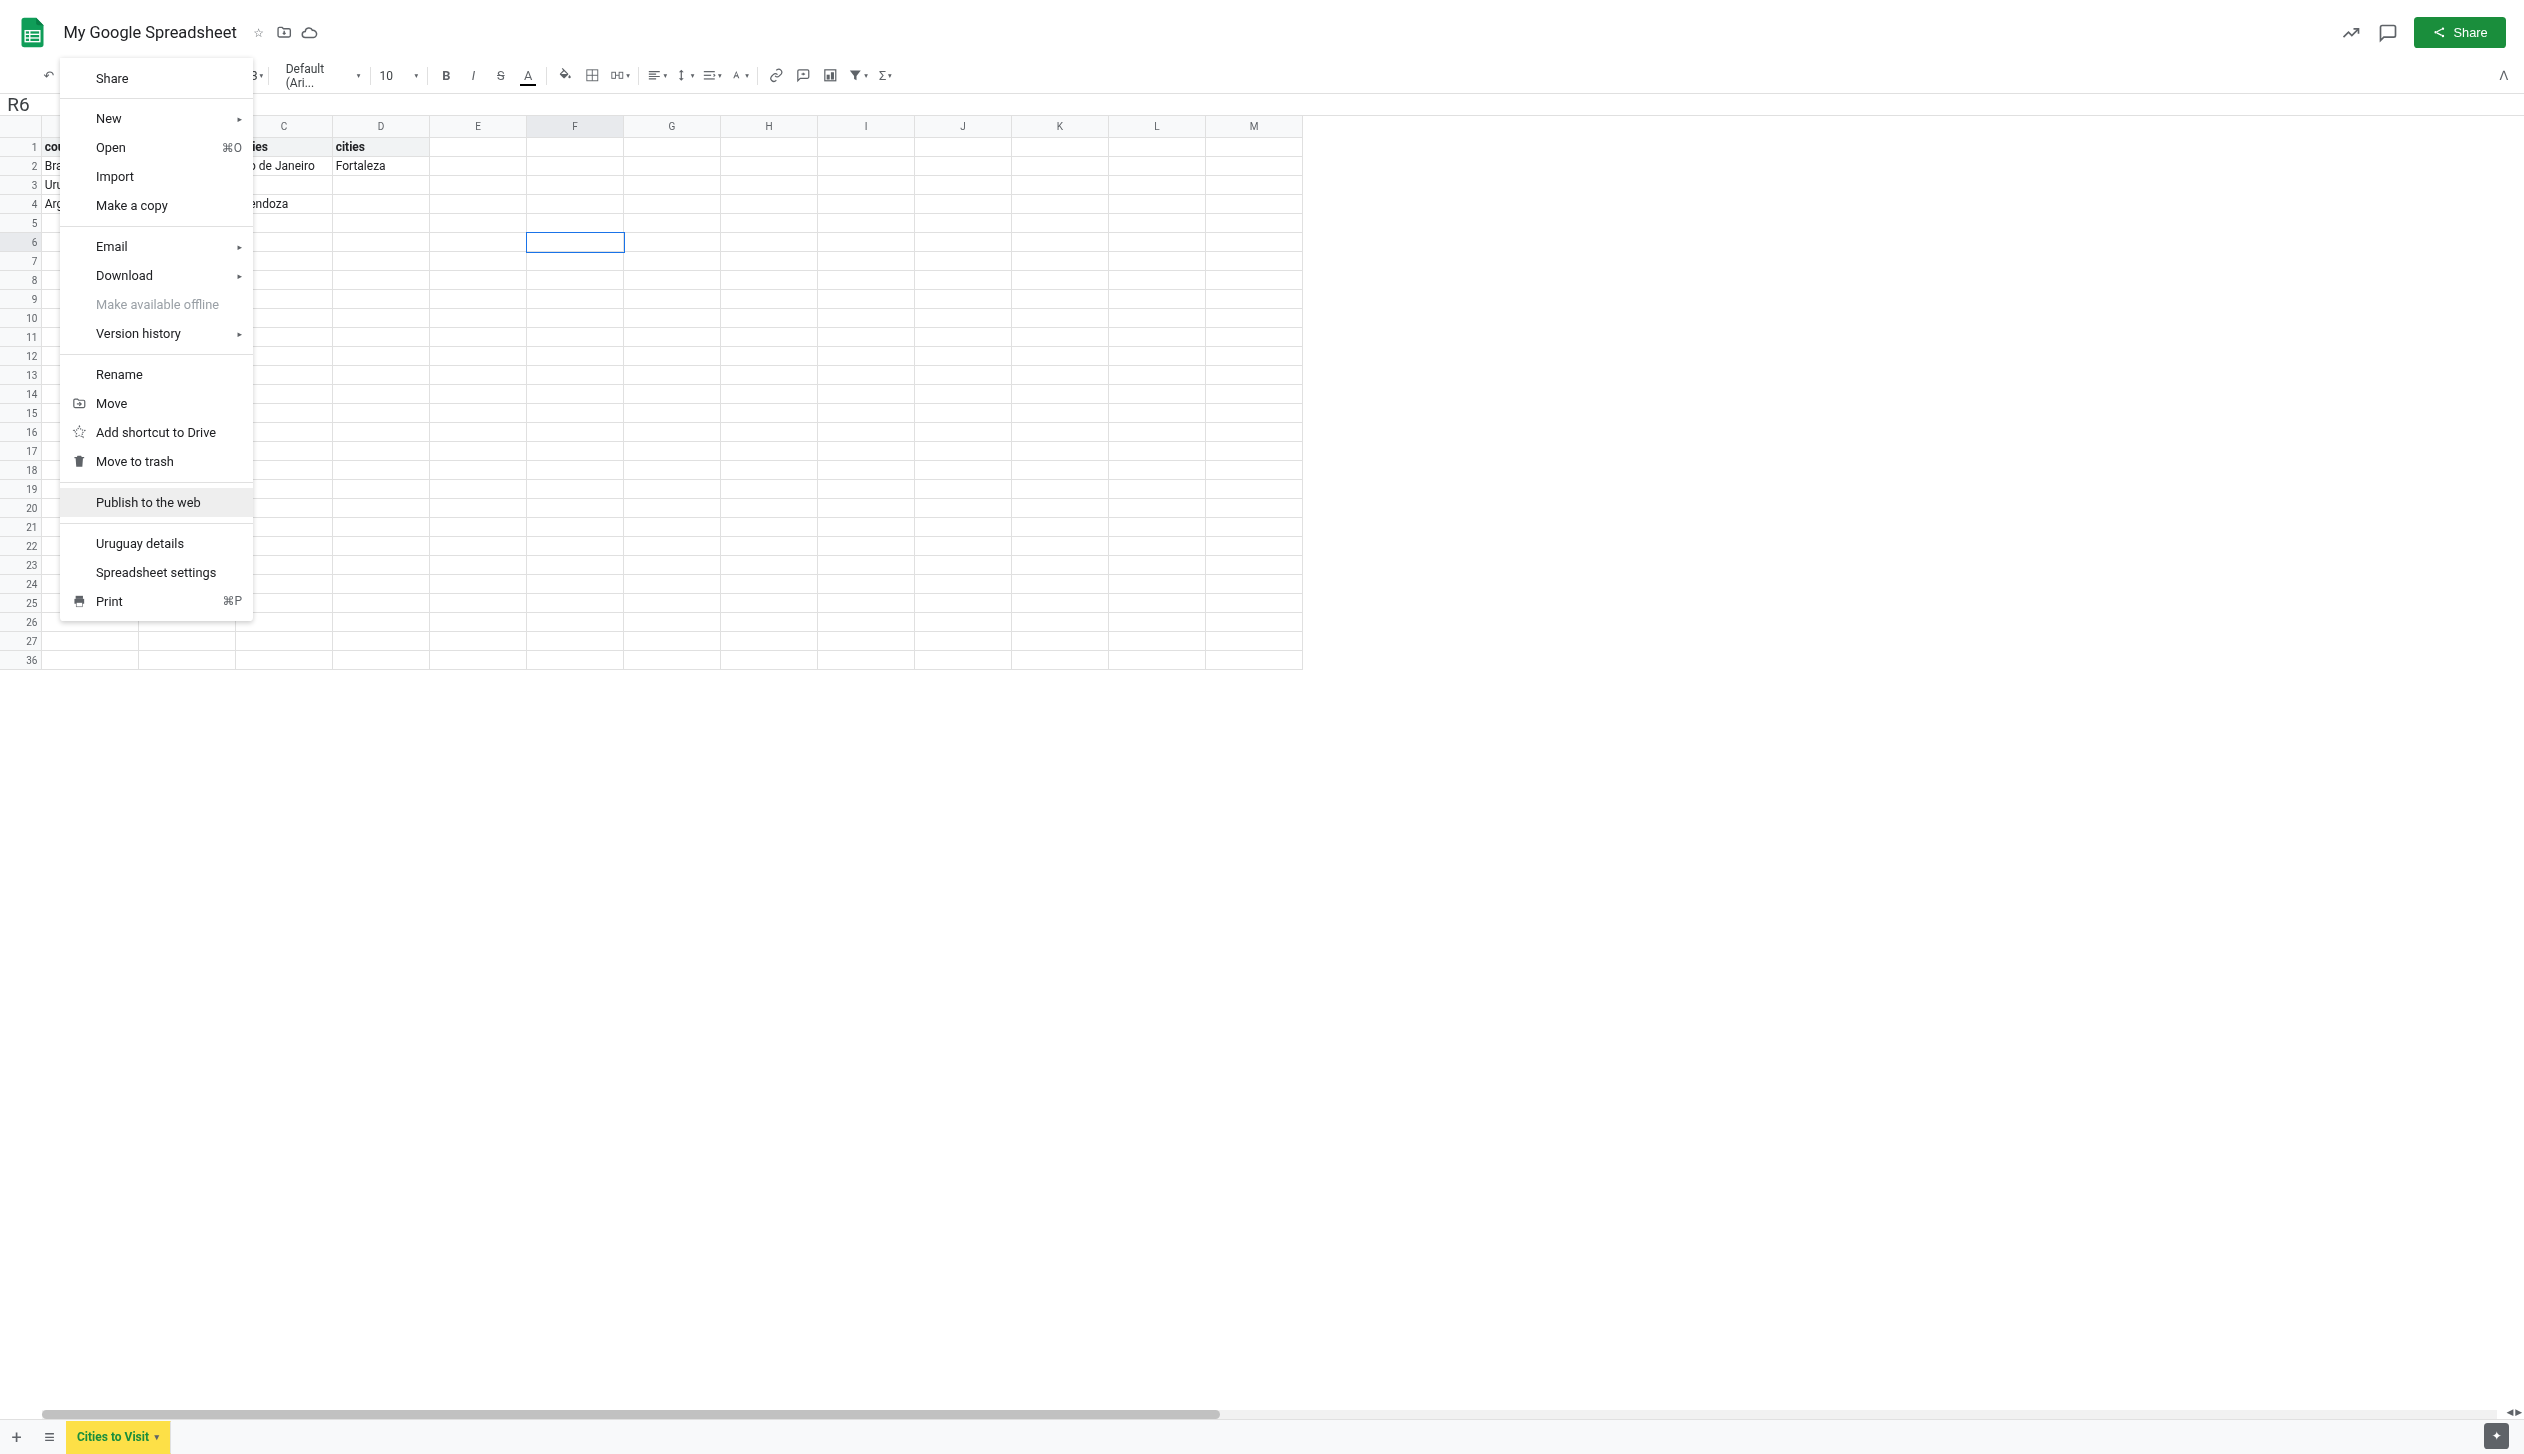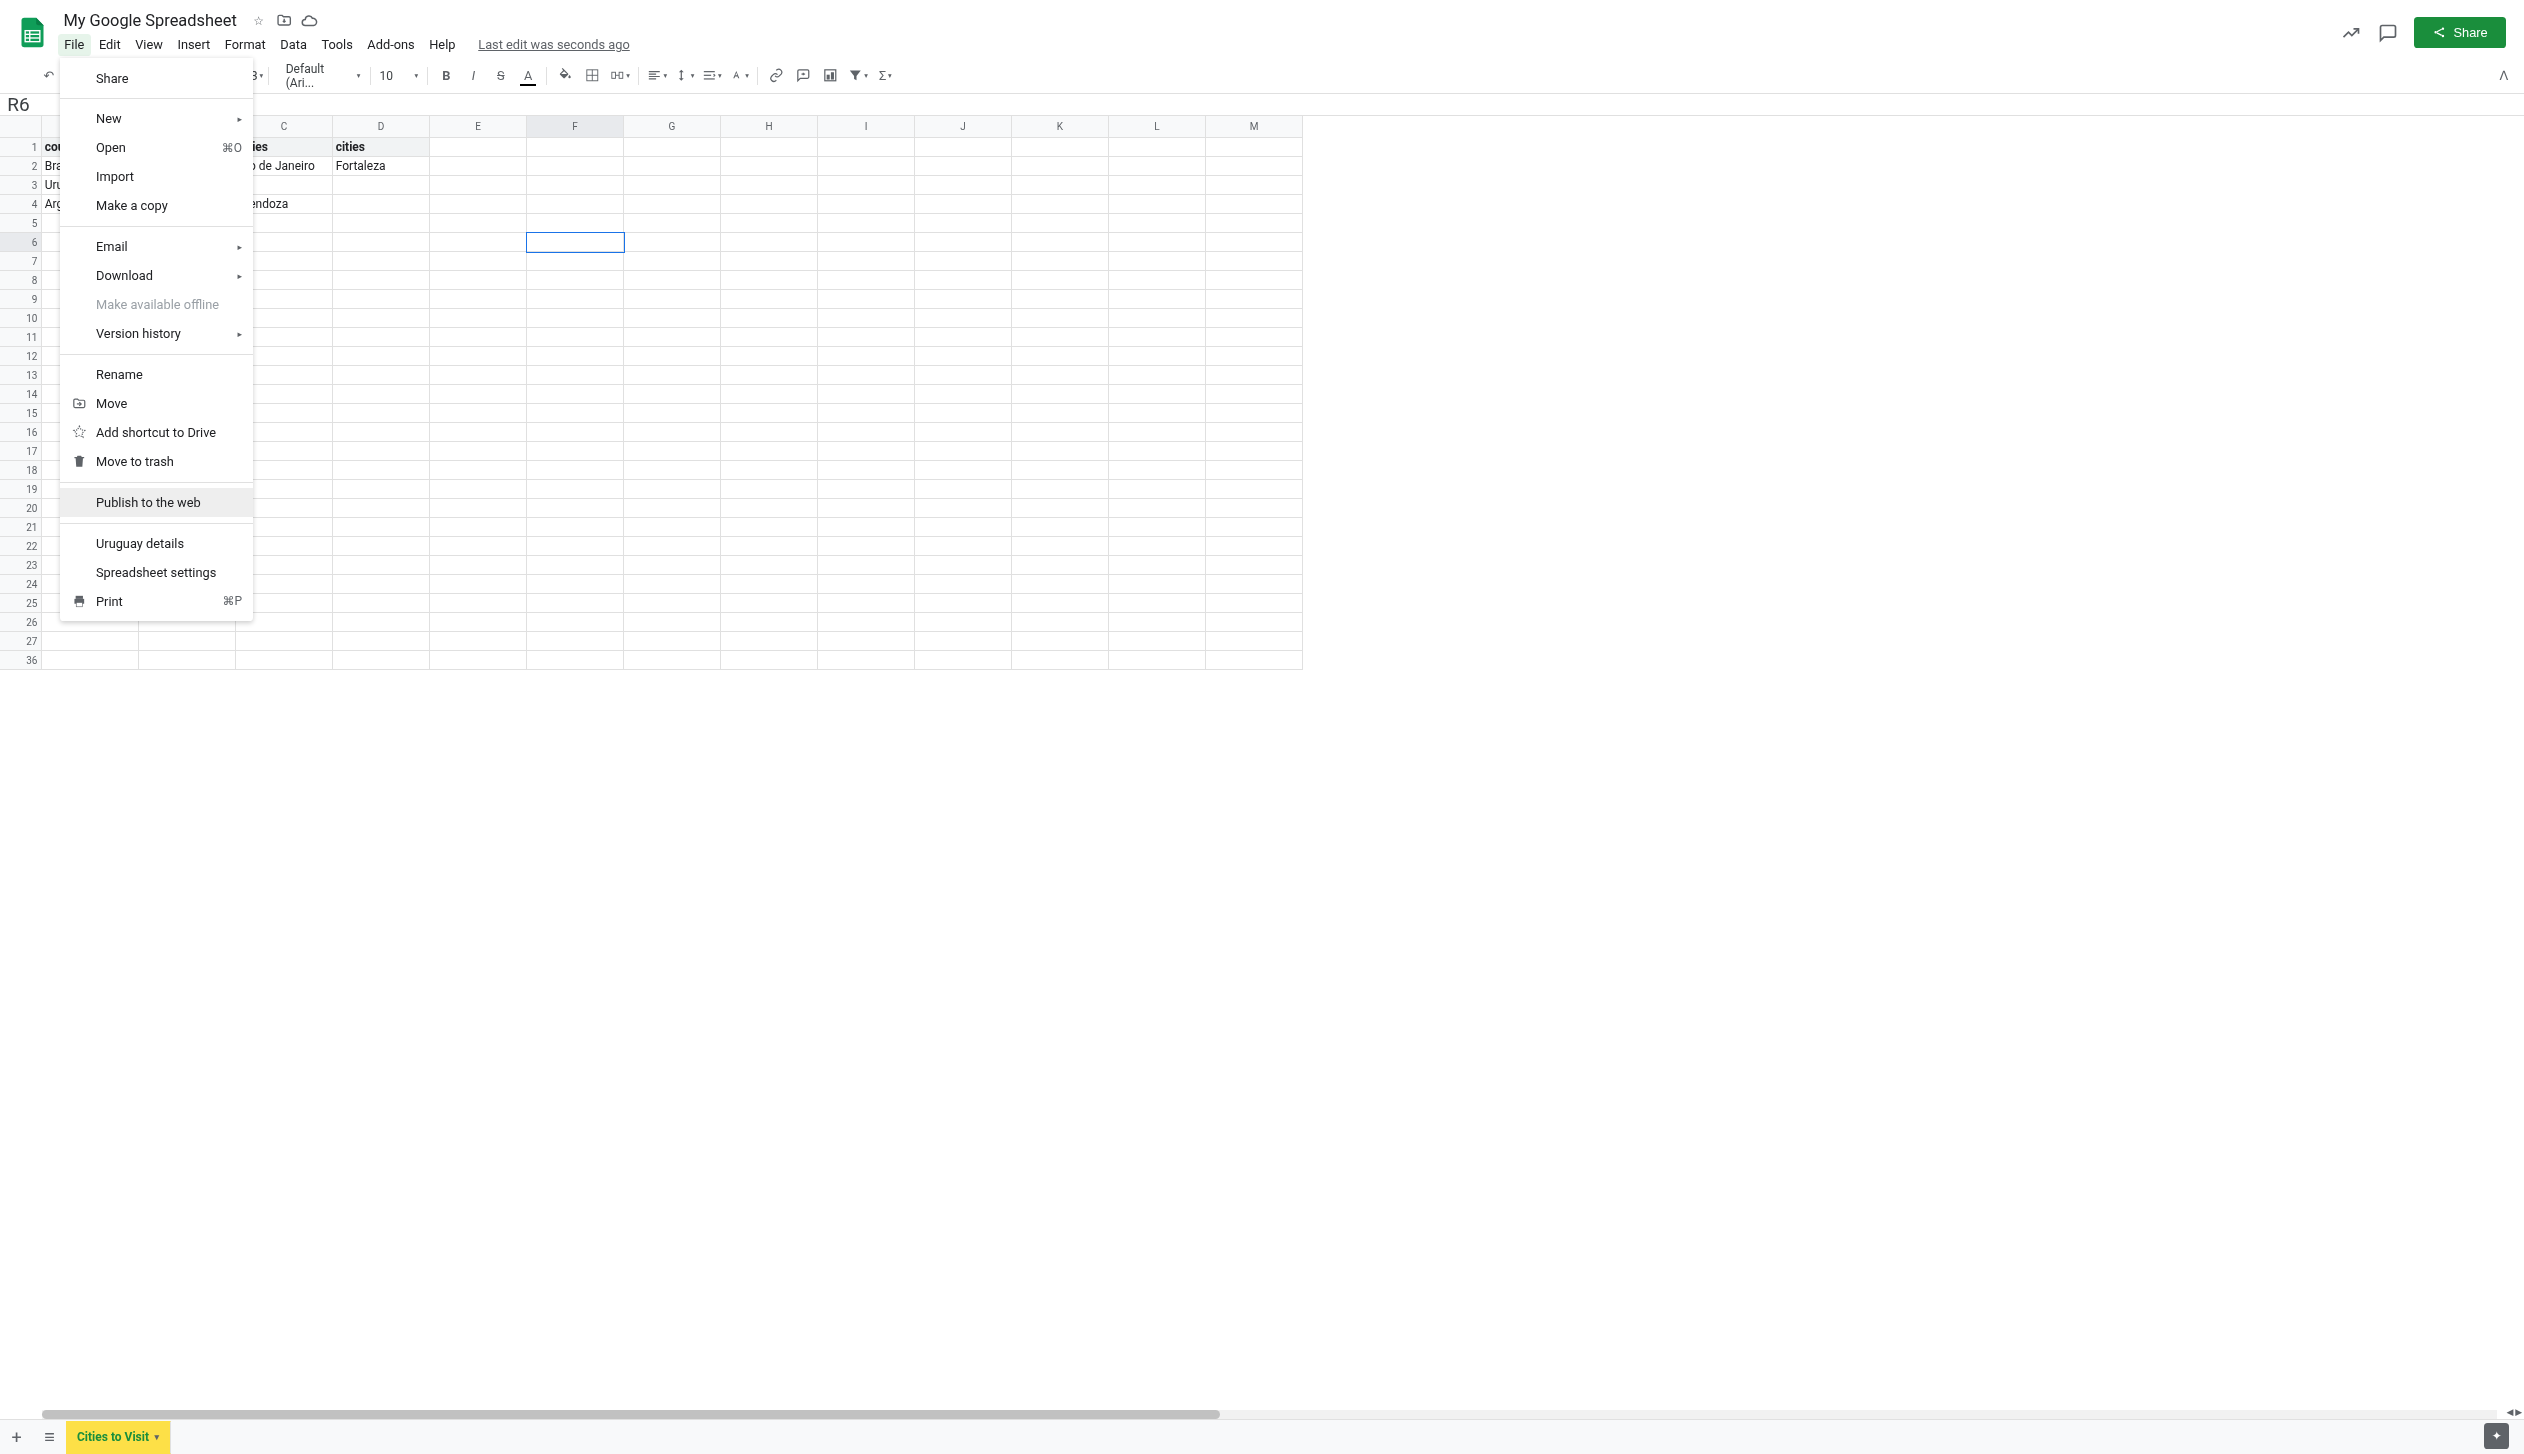--- a/index.html
+++ b/index.html
@@ -94,32 +94,20 @@
           <svg width="16.4" height="16.4" viewBox="0 0 24 24" fill="none" stroke="#5f6368" stroke-width="2">
             <path d="M3 7a2 2 0 012-2h4l2 2h8a2 2 0 012 2v8a2 2 0 01-2 2H5a2 2 0 01-2-2V7z"></path>
             <path d="M12 10v5m0 0l-2-2m2 2l2-2"></path>
           </svg>
         </span>
       <span class="title-icon">
           <svg width="18" height="18" viewBox="0 0 24 24" fill="none" stroke="#5f6368" stroke-width="2">
             <path d="M18 18H7a4 4 0 010-8 5 5 0 019.6-1.5A3.5 3.5 0 0118 18z"></path>
           </svg>
         </span>
-    </div>
-    <div class="menubar">
-      <span class="menu-item active">File</span>
-      <span class="menu-item">Edit</span>
-      <span class="menu-item">View</span>
-      <span class="menu-item">Insert</span>
-      <span class="menu-item">Format</span>
-      <span class="menu-item">Data</span>
-      <span class="menu-item">Tools</span>
-      <span class="menu-item">Add-ons</span>
-      <span class="menu-item">Help</span>
-      <span class="last-edit">Last edit was seconds ago</span>
     </div>
   </div>
   <div class="header-right">
     <span class="header-icon">
         <svg width="20" height="20" viewBox="0 0 24 24" fill="none" stroke="#5f6368" stroke-width="2">
           <polyline points="3 17 9 11 13 15 21 7"></polyline>
           <polyline points="15 7 21 7 21 13"></polyline>
         </svg>
       </span>
     <span class="header-icon">

